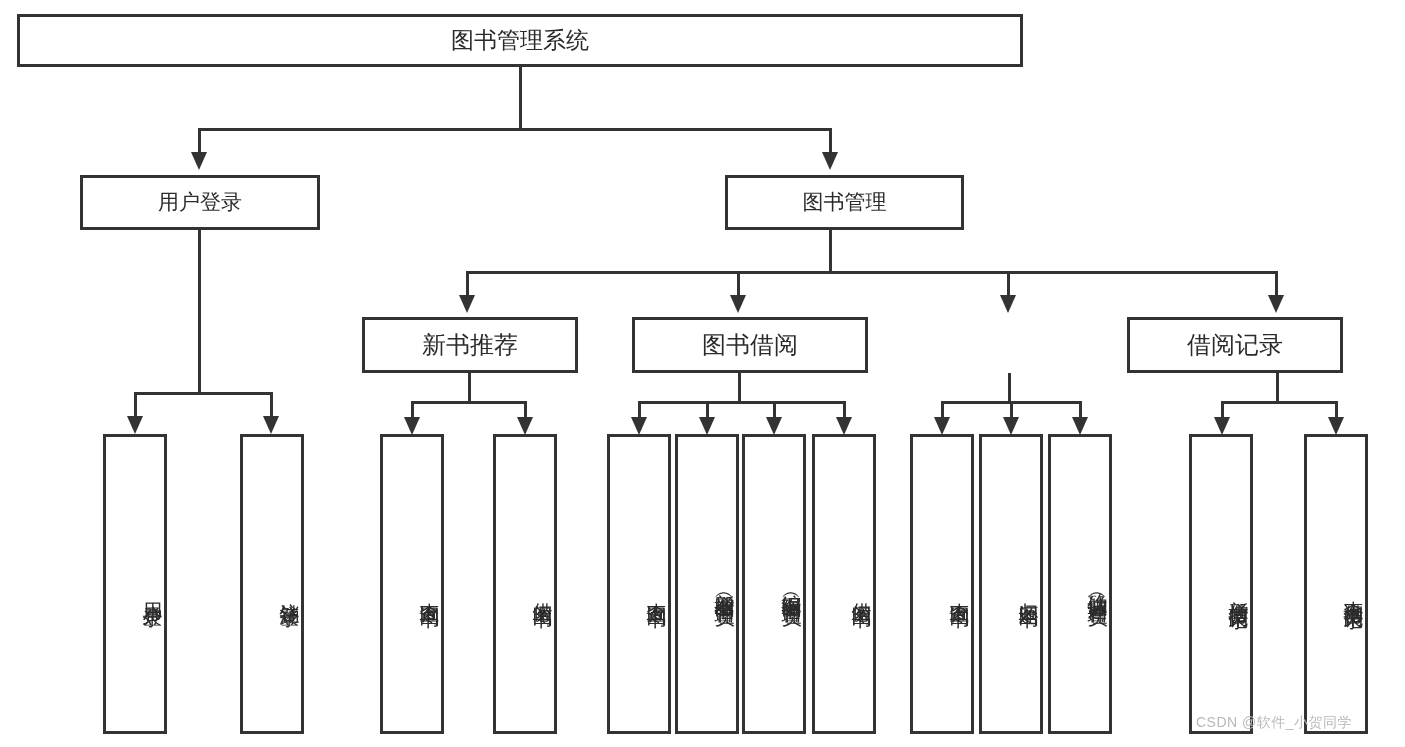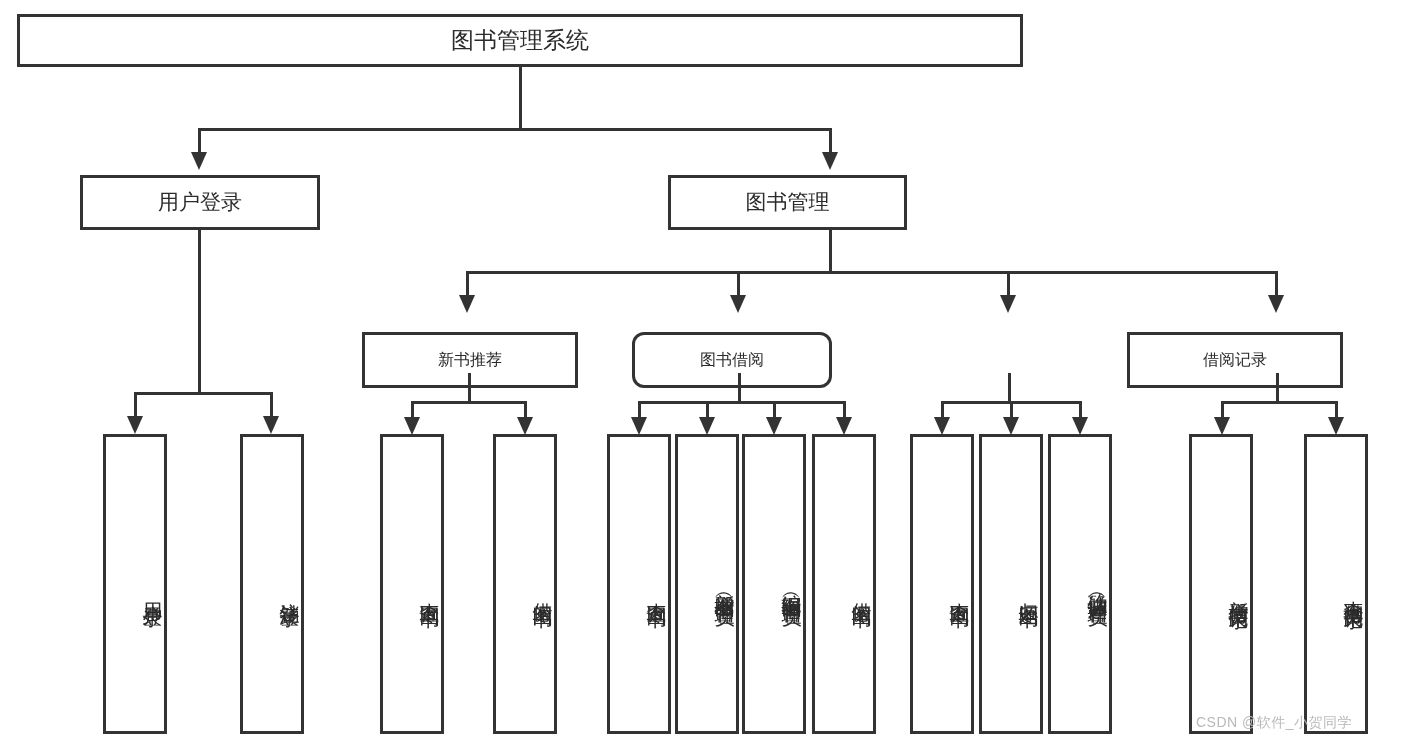--- a/index.html
+++ b/index.html
@@ -30,22 +30,21 @@
     color: #2b2b2b;
     line-height: 1.18;
   }
   .node.root {
     font-size: 23px;
   }
   .node.lvl1 {
     font-size: 21px;
   }
   .node.lvl2 {
-    font-size: 16px;
-    margin-top: 15px;
+    font-size: 24px;
   }
   
   .node.leaf {
     font-size: 20px;
     writing-mode: vertical-rl;
     text-orientation: upright;
     letter-spacing: 2px;
     align-items: flex-start;
     justify-content: center;
     padding-top: 14px;
@@ -95,21 +94,21 @@
   <div class="conn vline" style="left:519px; top:67px; width:3px; height:63px;"></div>
   <div class="conn hline" style="left:198px; top:128px; width:634px; height:3px;"></div>
   <div class="conn vline" style="left:198px; top:128px; width:3px; height:27px;"></div>
   <div class="arrow" style="left:191px; top:152px;"></div>
   <div class="conn vline" style="left:829px; top:128px; width:3px; height:27px;"></div>
   <div class="arrow" style="left:822px; top:152px;"></div>
 
   <div class="node lvl1" style="left:80px; top:175px; width:240px; height:55px;">
     <span class="lbl">用户登录</span>
   </div>
-  <div class="node lvl1" style="left:668px; top:175px; width:239px; height:55px;">
+  <div class="node lvl1" style="left:725px; top:175px; width:239px; height:55px;">
     <span class="lbl">图书管理</span>
   </div>
 
   <div class="conn vline" style="left:198px; top:230px; width:3px; height:165px;"></div>
   <div class="conn hline" style="left:134px; top:392px; width:139px; height:3px;"></div>
   <div class="conn vline" style="left:134px; top:392px; width:3px; height:28px;"></div>
   <div class="arrow" style="left:127px; top:416px;"></div>
   <div class="conn vline" style="left:270px; top:392px; width:3px; height:28px;"></div>
   <div class="arrow" style="left:263px; top:416px;"></div>
 
@@ -120,21 +119,21 @@
   <div class="conn vline" style="left:737px; top:271px; width:3px; height:28px;"></div>
   <div class="arrow" style="left:730px; top:295px;"></div>
   <div class="conn vline" style="left:1007px; top:271px; width:3px; height:28px;"></div>
   <div class="arrow" style="left:1000px; top:295px;"></div>
   <div class="conn vline" style="left:1275px; top:271px; width:3px; height:28px;"></div>
   <div class="arrow" style="left:1268px; top:295px;"></div>
 
   <div class="node lvl2" style="left:362px; top:317px; width:216px; height:56px;">
     <span class="lbl">新书推荐</span>
   </div>
-  <div class="node lvl2" style="left:632px; top:317px; width:200px; height:56px;border-radius:12px;">
+  <div class="node lvl2" style="left:632px; top:317px; width:236px; height:56px;">
     <span class="lbl">图书借阅</span>
   </div>
   <div class="node lvl2" style="left:1127px; top:317px; width:216px; height:56px;font-family:Liberation Serif, serif;">
     <span class="lbl">借阅记录</span>
   </div>
 
   <div class="conn vline" style="left:468px; top:373px; width:3px; height:30px;"></div>
   <div class="conn hline" style="left:411px; top:401px; width:116px; height:3px;"></div>
   <div class="conn vline" style="left:411px; top:401px; width:3px; height:22px;"></div>
   <div class="arrow" style="left:404px; top:417px;"></div>

